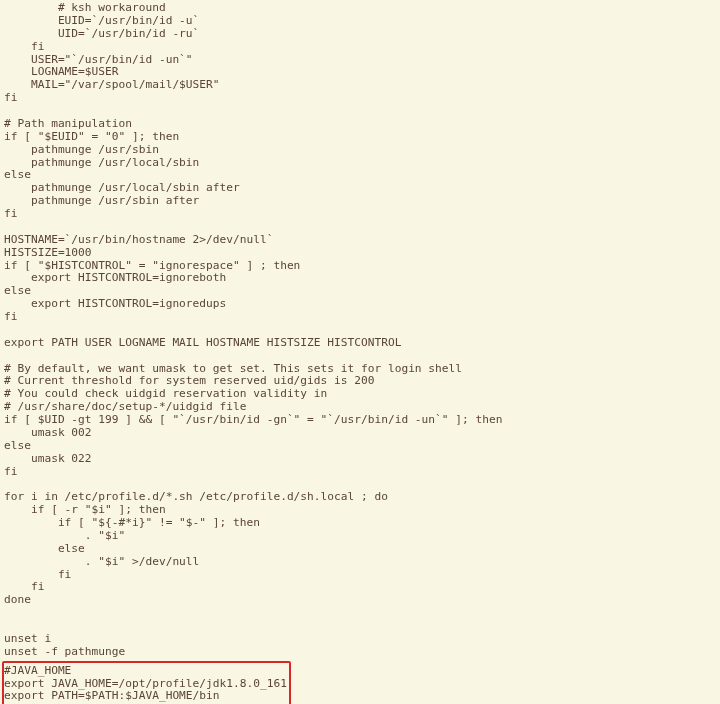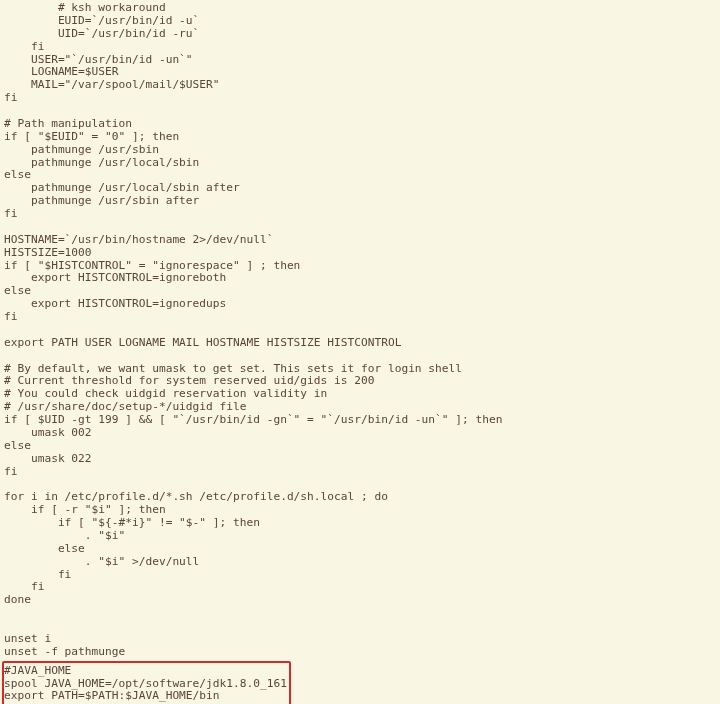--- a/index.html
+++ b/index.html
@@ -76,14 +76,14 @@
         else
             . "$i" &gt;/dev/null
         fi
     fi
 done
 
 
 unset i
 unset -f pathmunge
 </span><span class="highlight-box"><span>#JAVA_HOME
-spool JAVA_HOME=/opt/software/jdk1.8.0_161
+export JAVA_HOME=/opt/profile/jdk1.8.0_161
 export PATH=$PATH:$JAVA_HOME/bin</span></span></pre>
 
 </body></html>

